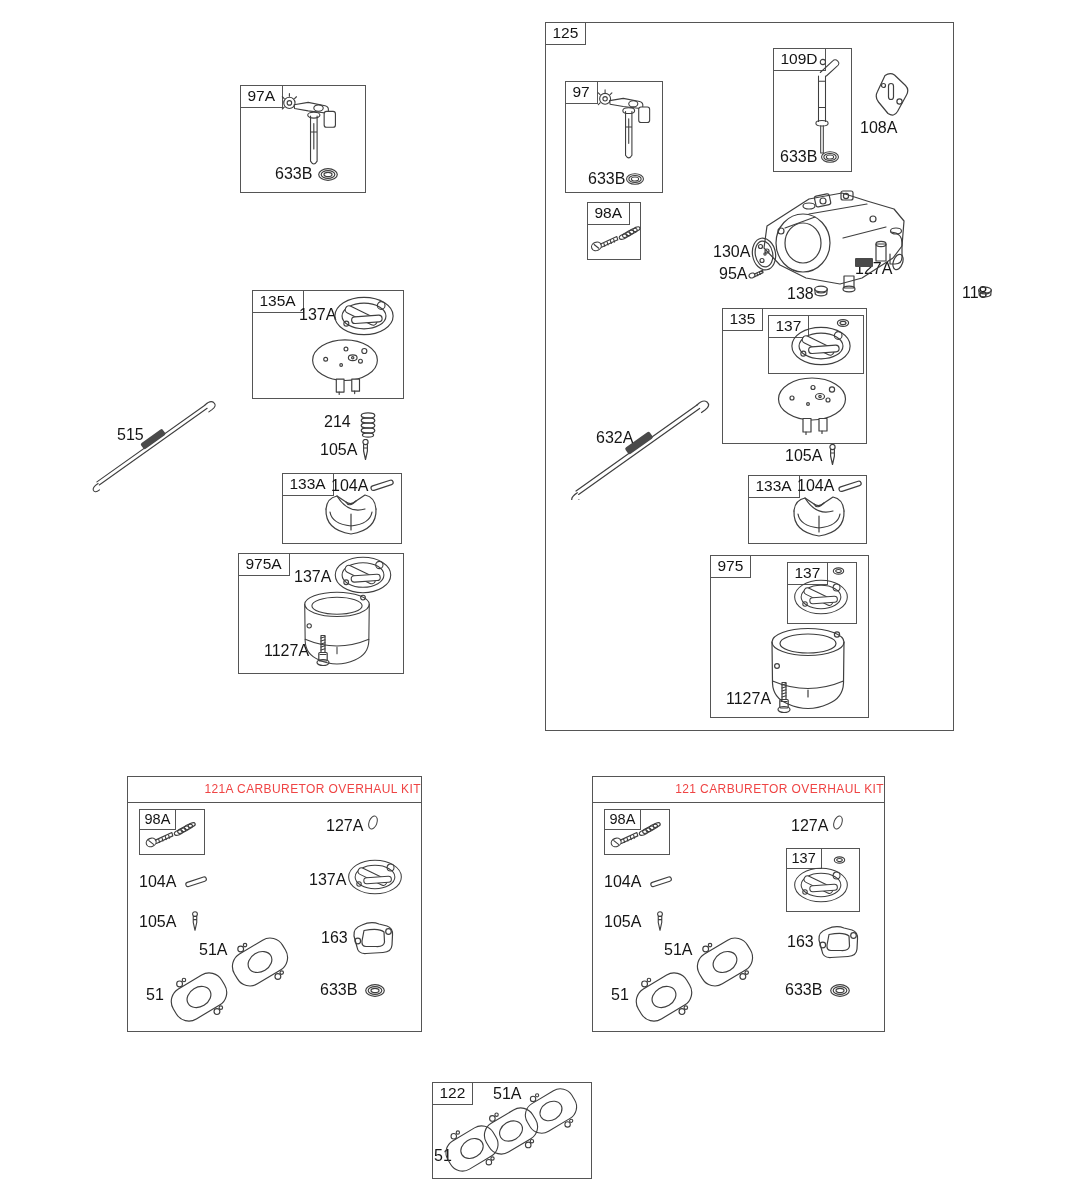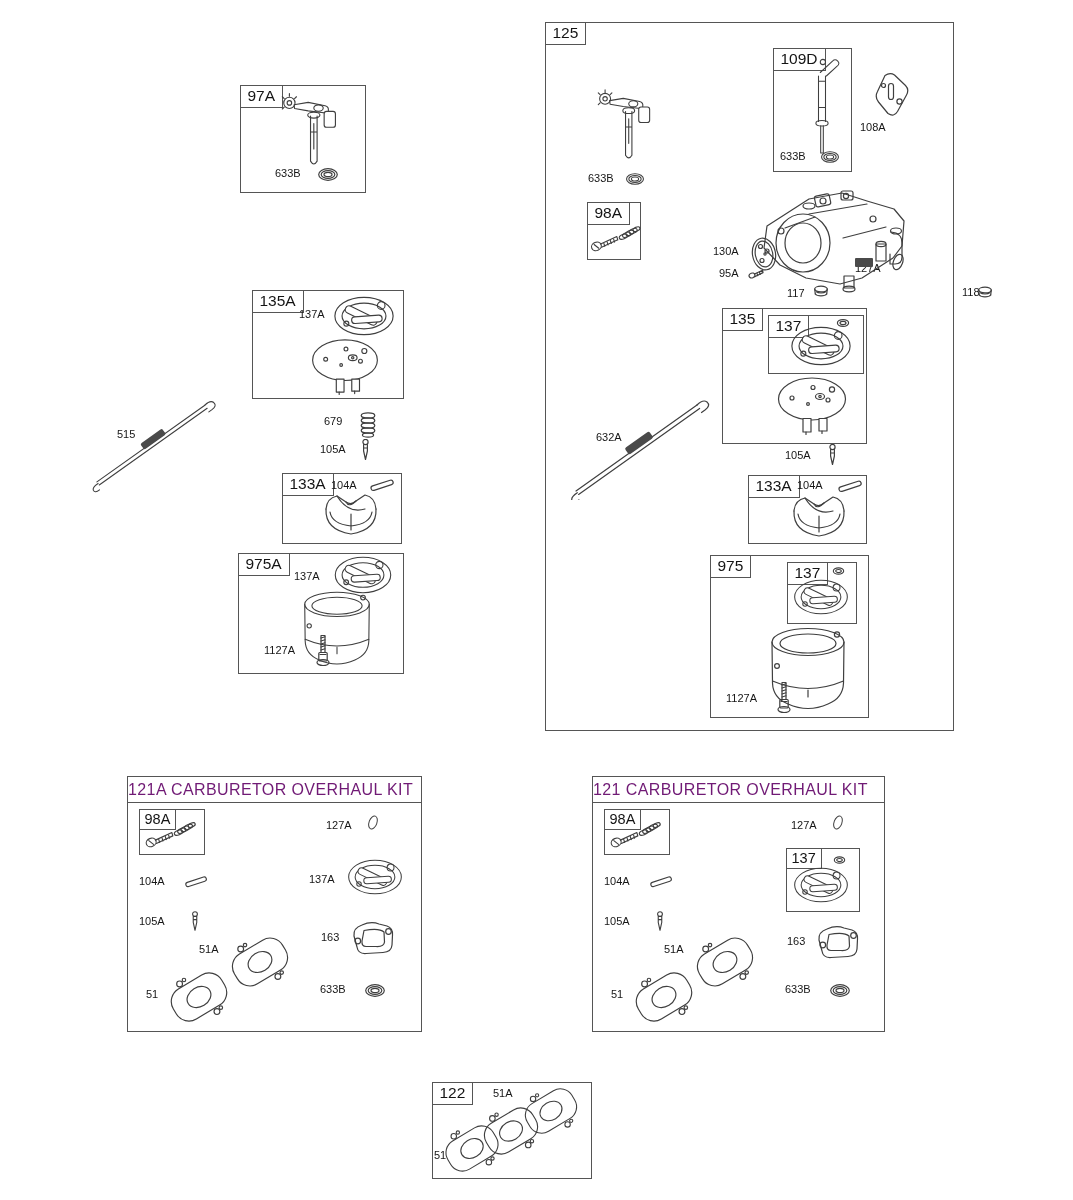--- a/index.html
+++ b/index.html
@@ -7,23 +7,23 @@
     position:relative;width:1073px;height:1200px;background:#ffffff;
     font-family:"Liberation Sans", sans-serif;color:#161616;overflow:hidden;
   }
   .box{position:absolute;border:1.5px solid #555;background:transparent;}
   .tag{
     position:absolute;top:-1.5px;left:-1.5px;background:#fff;border:1.5px solid #555;
     font-size:15.5px;line-height:18px;padding:1.5px 7px;white-space:nowrap;color:#141414;
   }
   .kit-head{
     position:absolute;top:0;left:0;right:0;height:25px;border-bottom:1.5px solid #555;
-    text-align:left;font-size:16px;line-height:25px;letter-spacing:.4px;color:#701a75;
+    text-align:right;font-size:12px;line-height:25px;letter-spacing:.4px;color:#ef4444;
   }
-  .lbl{position:absolute;font-size:11px;line-height:17px;white-space:nowrap;color:#161616;}
+  .lbl{position:absolute;font-size:16px;line-height:17px;white-space:nowrap;color:#161616;}
   svg.icon{position:absolute;stroke:#3f3f3f;stroke-width:1.2;fill:none;stroke-linecap:round;stroke-linejoin:round;overflow:visible;}
 </style>
 </head>
 <body>
 
 <div id="stage">
 
   <svg width="0" height="0" style="position:absolute" aria-hidden="true">
     <defs>
       <symbol id="sym-washer" viewBox="0 0 22 15">
@@ -189,20 +189,23 @@
     </defs>
   </svg>
 
   <div class="box" style="left:240px;top:85px;width:124px;height:106px">
     <span class="tag">97A</span>
   </div>
 
   <div class="box" style="left:545px;top:22px;width:407px;height:707px">
     <span class="tag">125</span>
   </div>
+  <div class="box" style="left:565px;top:81px;width:96px;height:110px">
+    <span class="tag">97</span>
+  </div>
   <div class="box" style="left:773px;top:48px;width:77px;height:122px">
     <span class="tag">109D</span>
   </div>
   <div class="box" style="left:587px;top:202px;width:52px;height:56px">
     <span class="tag">98A</span>
   </div>
   <div class="box" style="left:722px;top:308px;width:143px;height:134px">
     <span class="tag">135</span>
   </div>
   <div class="box" style="left:768px;top:315px;width:94px;height:57px">
@@ -249,30 +252,30 @@
     <span class="tag">122</span>
   </div>
 
   <span class="lbl" style="left:275px;top:165px">633B</span>
   <span class="lbl" style="left:588px;top:170px">633B</span>
   <span class="lbl" style="left:780px;top:148px">633B</span>
   <span class="lbl" style="left:860px;top:119px">108A</span>
   <span class="lbl" style="left:713px;top:243px">130A</span>
   <span class="lbl" style="left:719px;top:265px">95A</span>
   <span class="lbl" style="left:855px;top:260px">127A</span>
-  <span class="lbl" style="left:787px;top:285px">117</span>
+  <span class="lbl" style="left:787px;top:285px">138</span>
   <span class="lbl" style="left:962px;top:284px">118</span>
   <span class="lbl" style="left:596px;top:429px">632A</span>
   <span class="lbl" style="left:785px;top:447px">105A</span>
   <span class="lbl" style="left:797px;top:477px">104A</span>
   <span class="lbl" style="left:726px;top:690px">1127A</span>
 
   <span class="lbl" style="left:299px;top:306px">137A</span>
   <span class="lbl" style="left:117px;top:426px">515</span>
-  <span class="lbl" style="left:324px;top:413px">679</span>
+  <span class="lbl" style="left:324px;top:413px">214</span>
   <span class="lbl" style="left:320px;top:441px">105A</span>
   <span class="lbl" style="left:331px;top:477px">104A</span>
   <span class="lbl" style="left:294px;top:568px">137A</span>
   <span class="lbl" style="left:264px;top:642px">1127A</span>
 
   <span class="lbl" style="left:326px;top:817px">127A</span>
   <span class="lbl" style="left:139px;top:873px">104A</span>
   <span class="lbl" style="left:309px;top:871px">137A</span>
   <span class="lbl" style="left:139px;top:913px">105A</span>
   <span class="lbl" style="left:199px;top:941px">51A</span>

